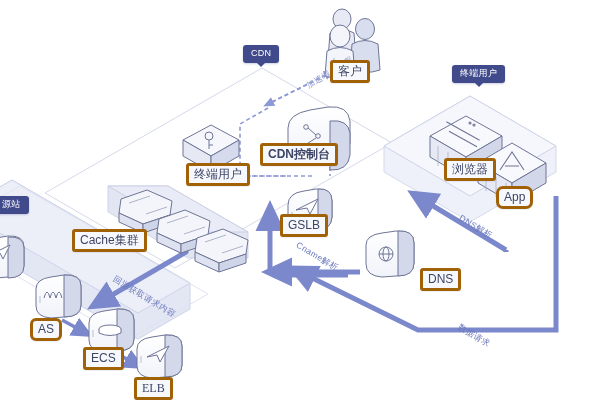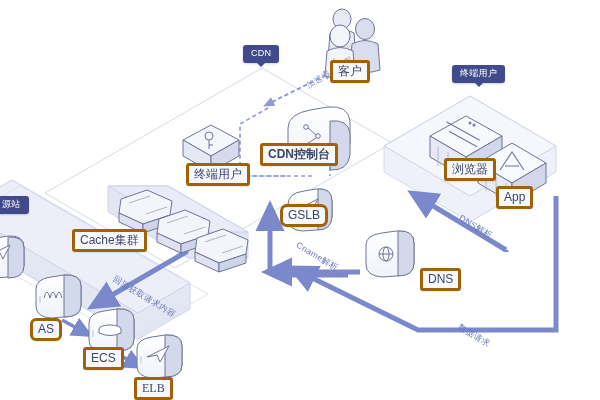--- a/index.html
+++ b/index.html
@@ -304,27 +304,27 @@
   <div class="badge noarrow" style="left:-6px;top:196px;">源站</div>
 
   <div class="tag" style="left:330px;top:60px;">客户</div>
 
   <div class="tag" style="left:260px;top:143px;font-weight:bold;">CDN控制台</div>
 
   <div class="tag" style="left:186px;top:163px;">终端用户</div>
 
   <div class="tag" style="left:72px;top:229px;">Cache集群</div>
 
-  <div class="tag" style="left:280px;top:204px;border-radius:7px;">GSLB</div>
+  <div class="tag" style="left:280px;top:214px;">GSLB</div>
 
   <div class="tag" style="left:380px;top:268px;margin-left:40px;">DNS</div>
 
   <div class="tag" style="left:444px;top:158px;">浏览器</div>
 
-  <div class="tag" style="left:496px;top:186px;">App</div>
+  <div class="tag" style="left:496px;top:186px;border-radius:7px;">App</div>
 
   <div class="tag" style="left:30px;top:318px;border-radius:6px;">AS</div>
 
   <div class="tag" style="left:83px;top:347px;">ECS</div>
 
   <div class="tag" style="left:134px;top:377px;font-family:Liberation Serif, serif;">ELB</div>
 
   <div class="flowlbl grey" style="left:307px;top:82px;transform:rotate(-31deg);transform-origin:left center;">加速域名配置</div>
 
   <div class="flowlbl dark" style="left:297px;top:240px;transform:rotate(31deg);transform-origin:left center;">Cname解析</div>

